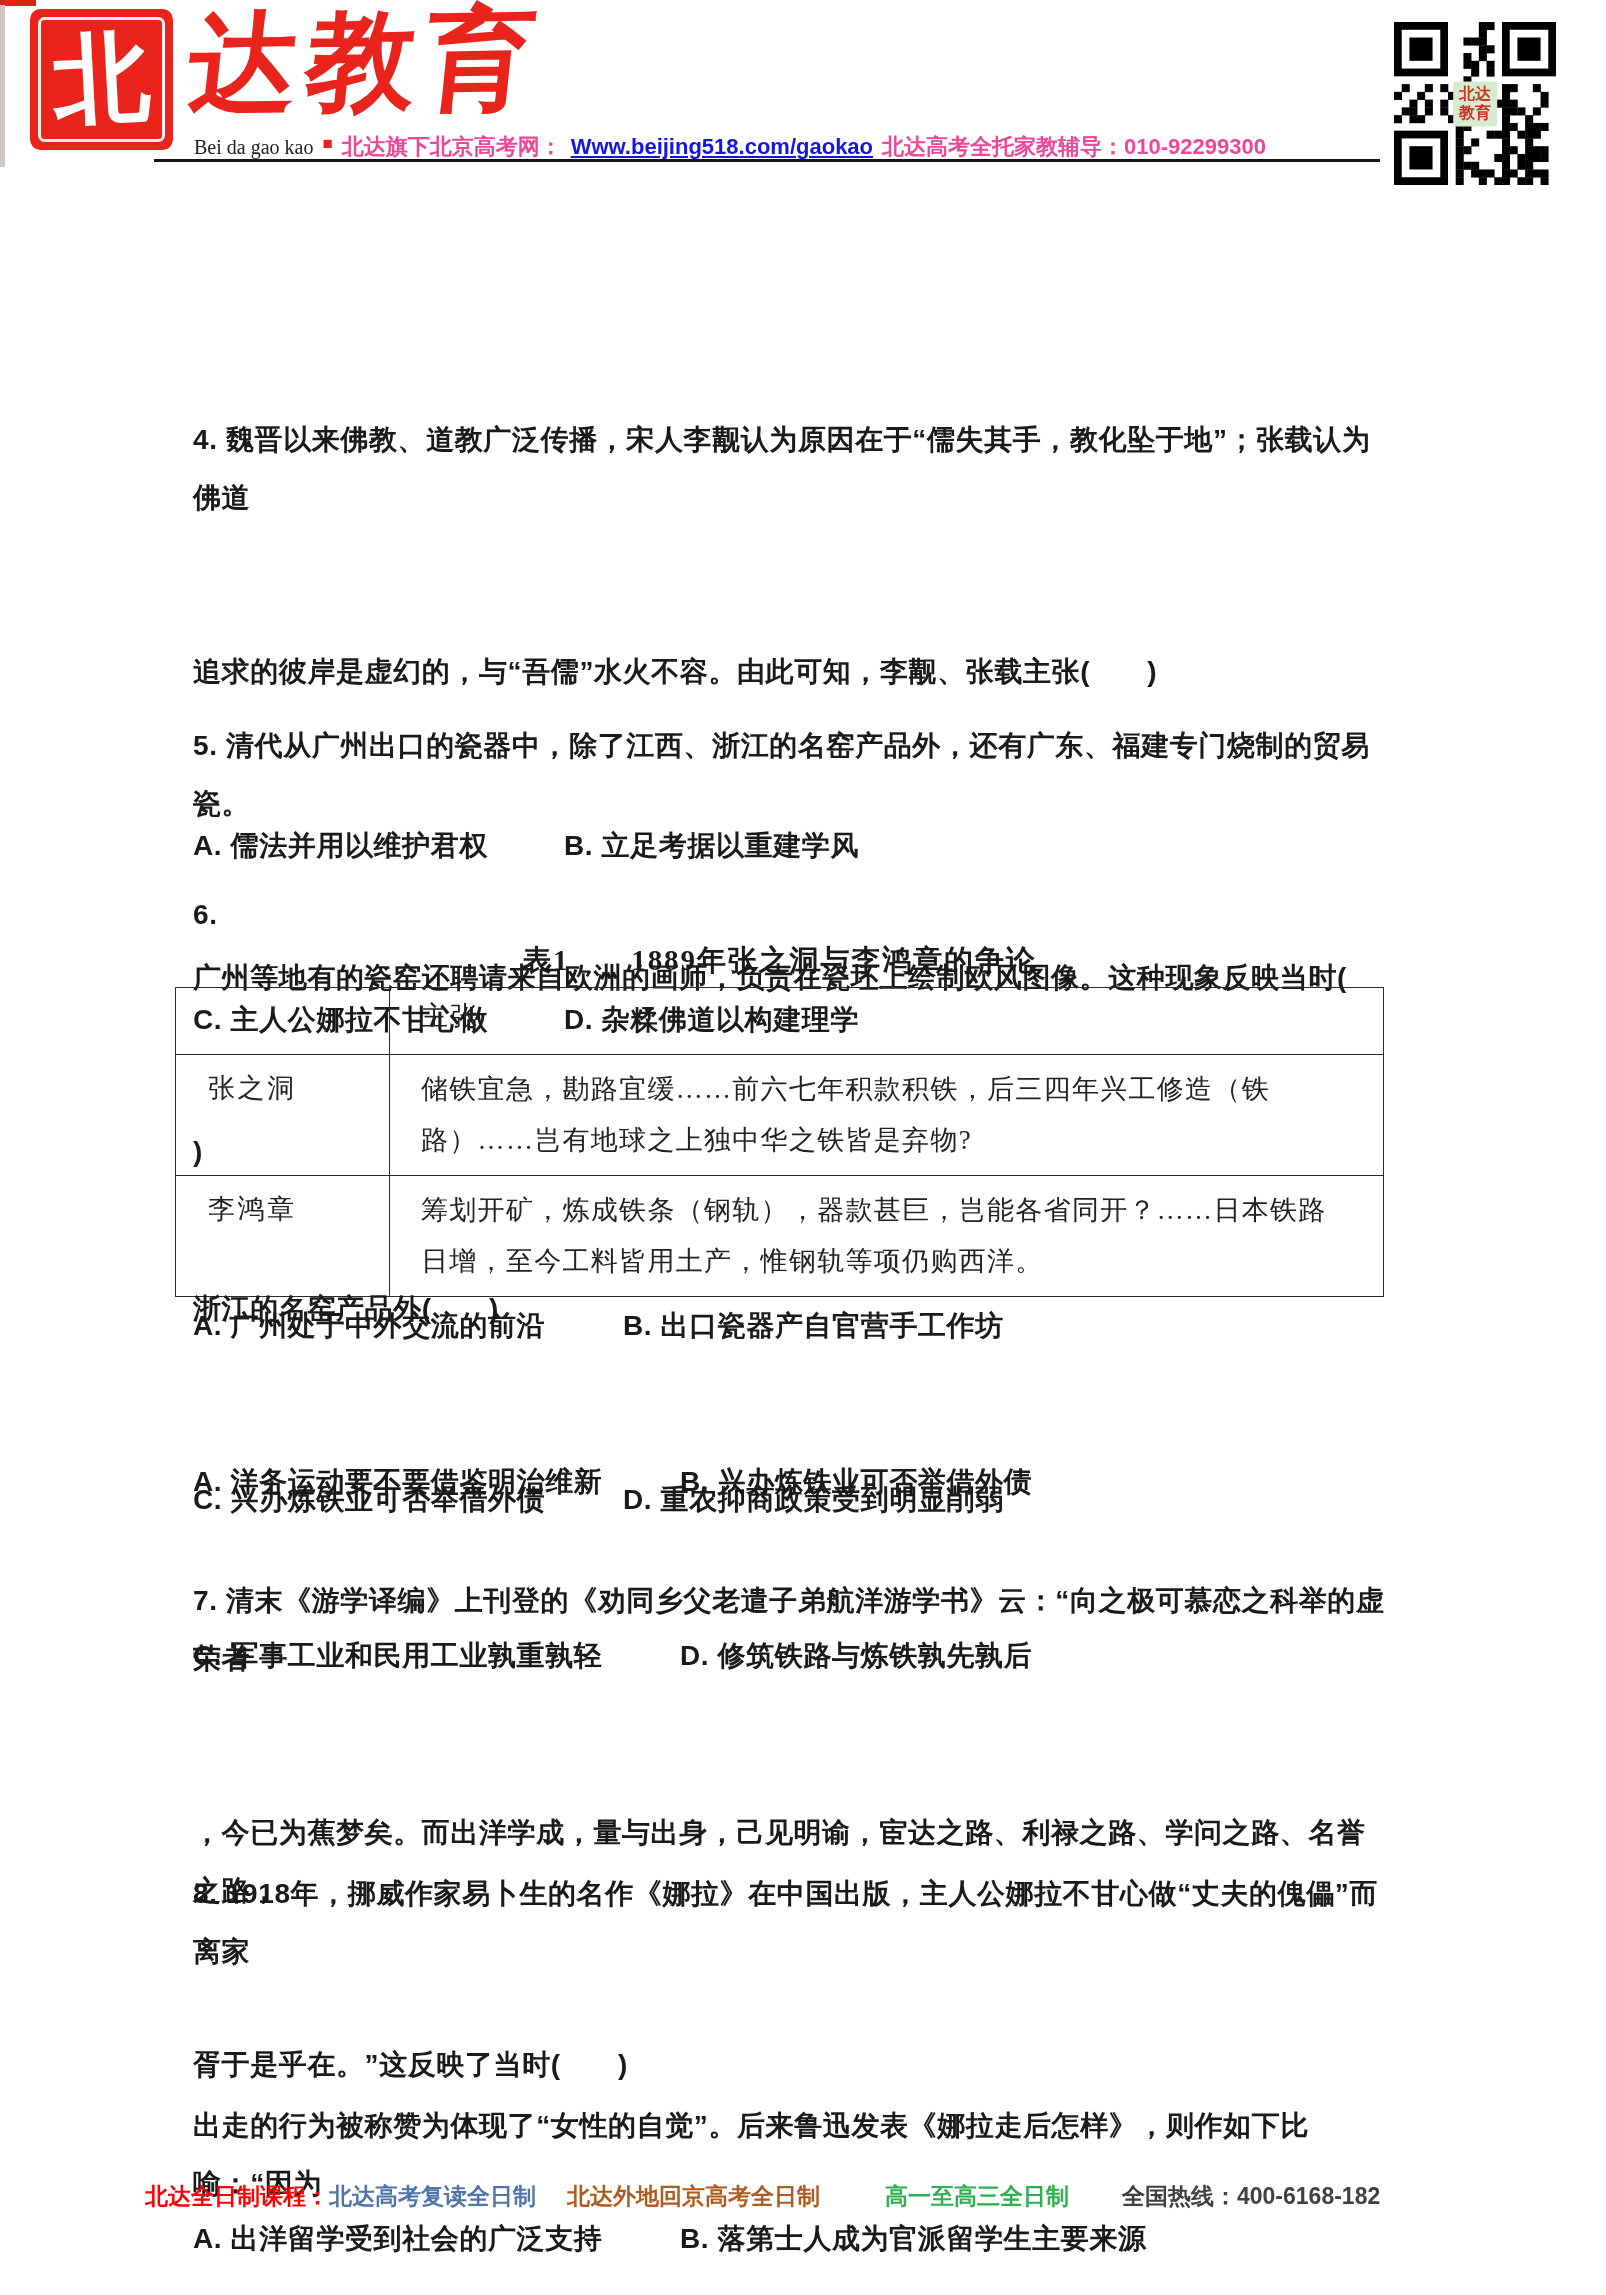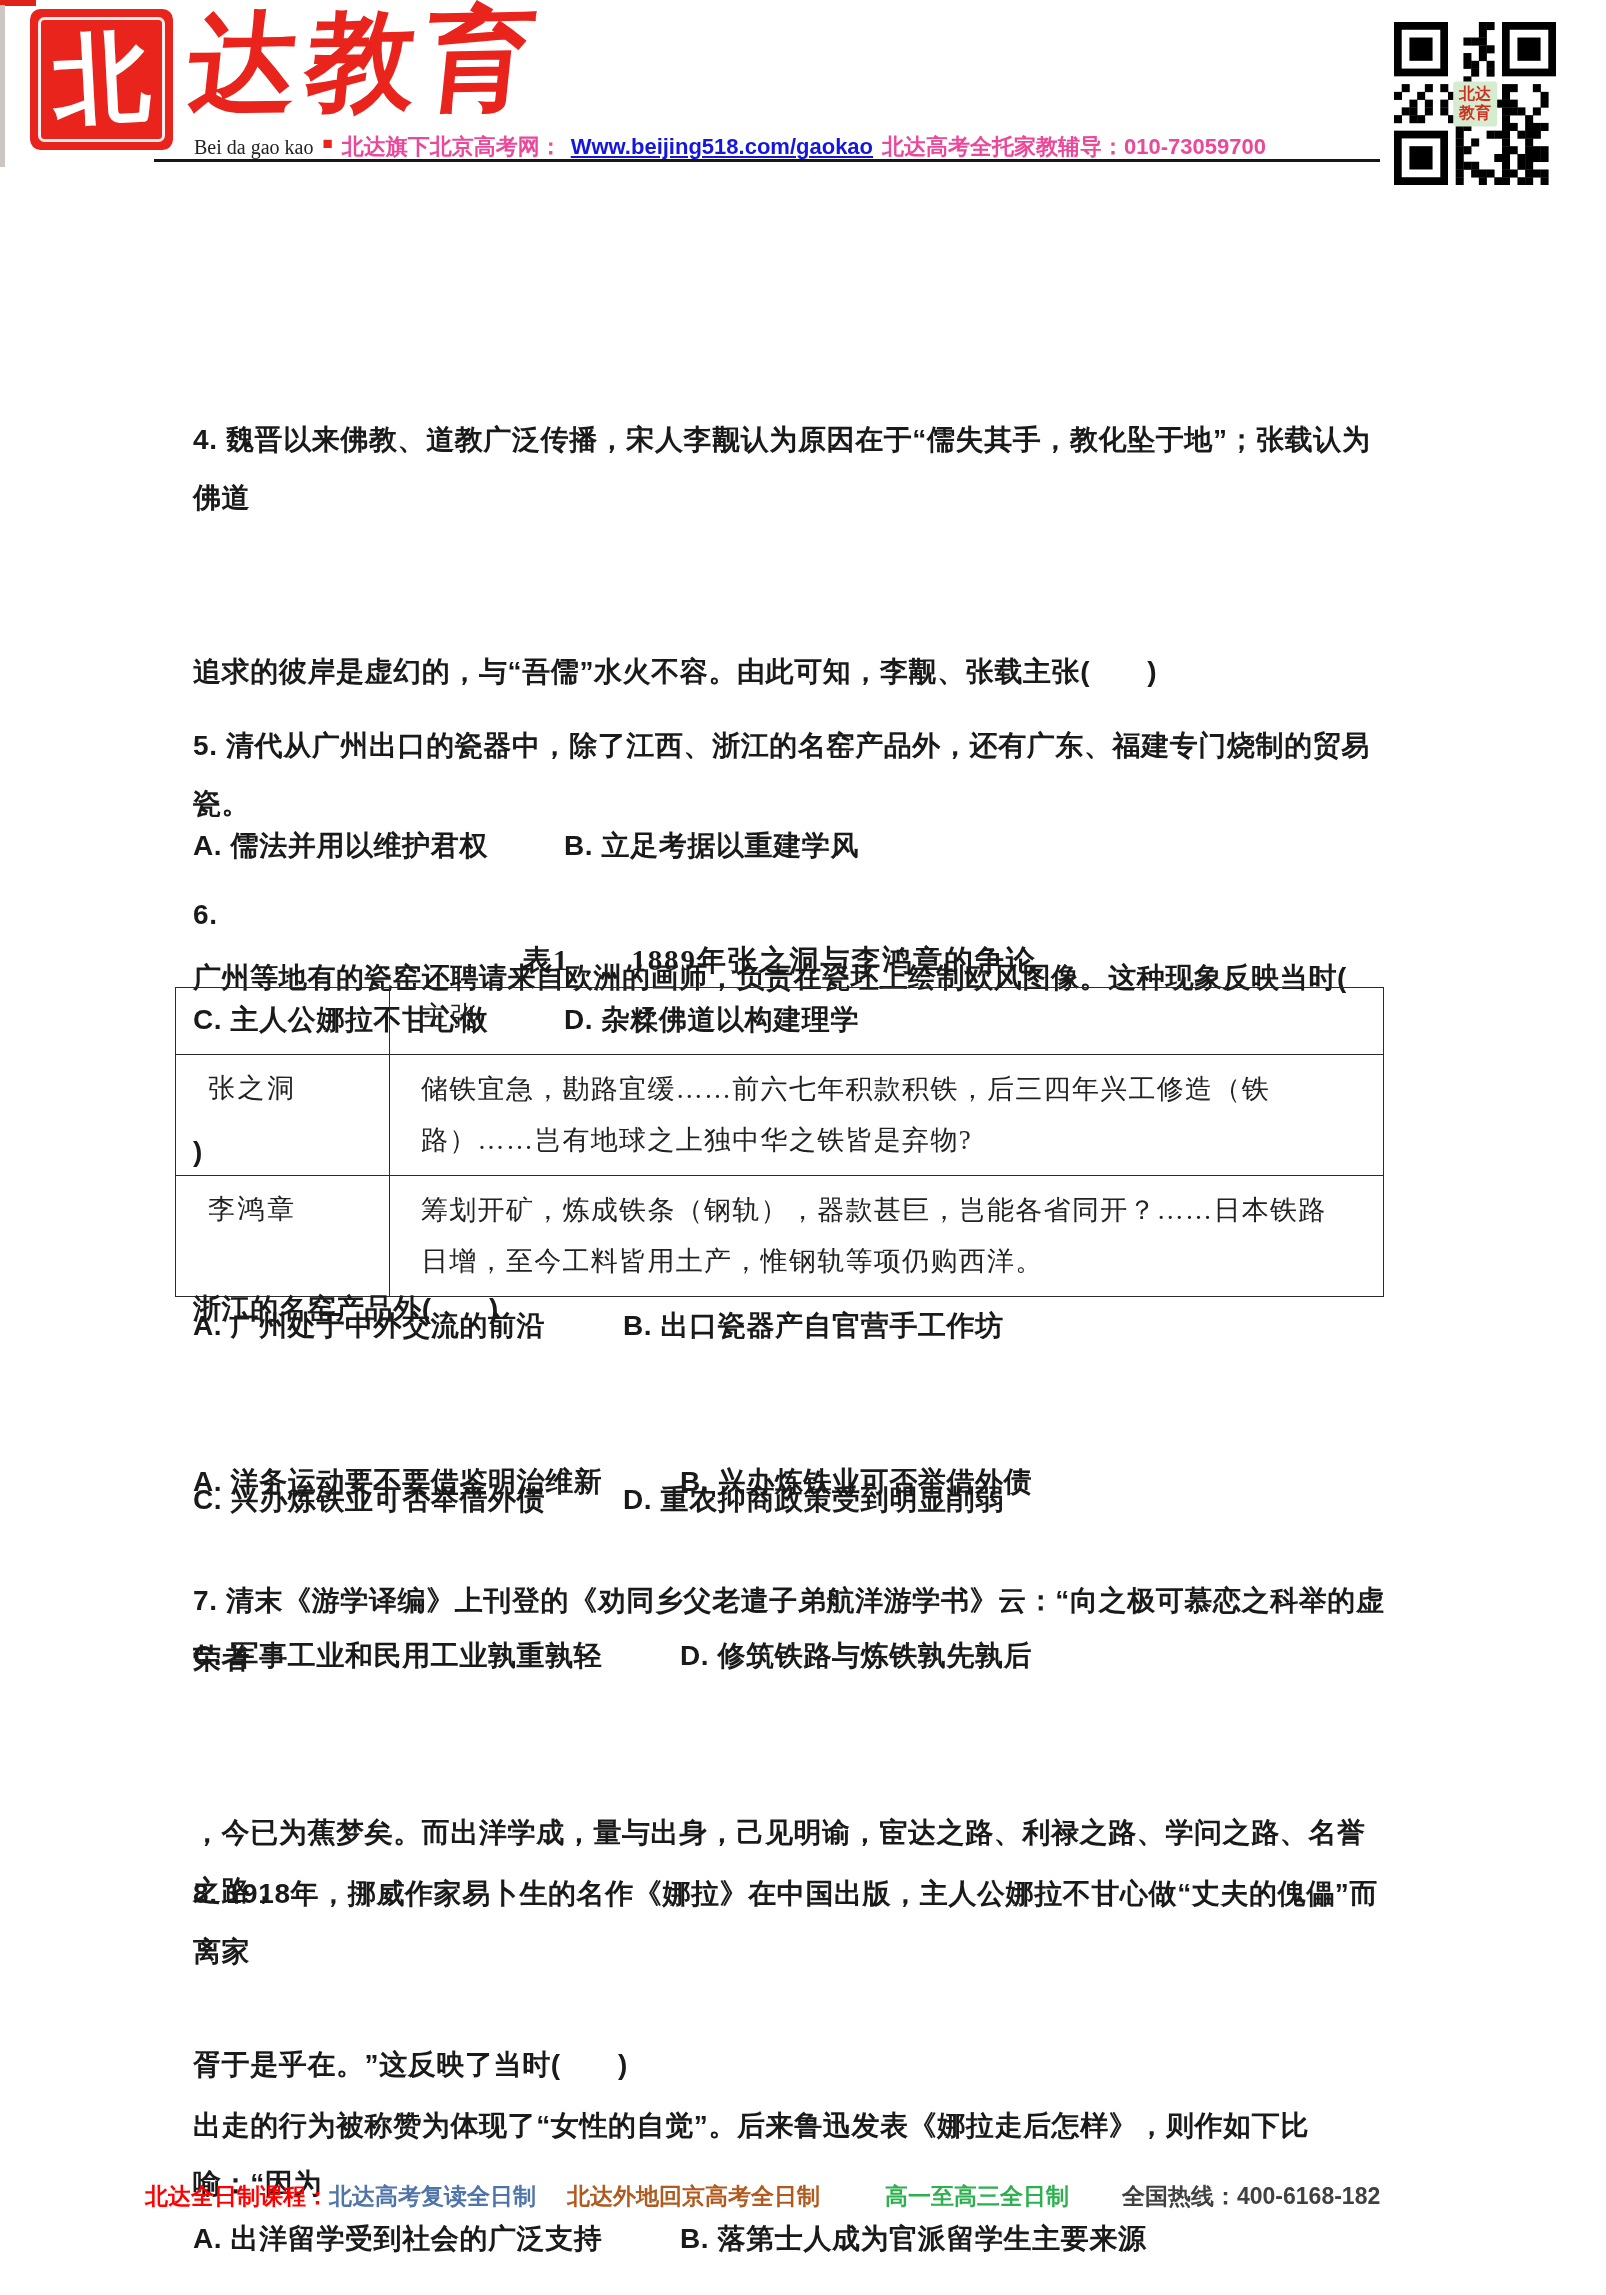--- a/index.html
+++ b/index.html
@@ -70,21 +70,21 @@
       <span class="seal-char">北</span>
     </div>
   </div>
   <div class="brand-script">达教育</div>
 
   <div class="header-row">
     <span class="brand-roman">Bei da gao kao</span>
     <span class="brand-bullet">■</span>
     <span class="site-label">北达旗下北京高考网：</span>
     <a class="site-url">Www.beijing518.com/gaokao</a>
-    <span class="tutor-info">北达高考全托家教辅导：010-73059700</span>
+    <span class="tutor-info">北达高考全托家教辅导：010-92299300</span>
   </div>
   <div class="header-rule"></div>
 
   <div class="qr">
     <svg id="qr-svg" viewBox="0 0 21 21" preserveAspectRatio="none">
         <rect x="0" y="0" width="21" height="21" fill="#fff"></rect>
         <rect x="11" y="0" width="1.04" height="1.04" fill="#000"></rect>
         <rect x="12" y="0" width="1.04" height="1.04" fill="#000"></rect>
         <rect x="11" y="1" width="1.04" height="1.04" fill="#000"></rect>
         <rect x="9" y="2" width="1.04" height="1.04" fill="#000"></rect>

